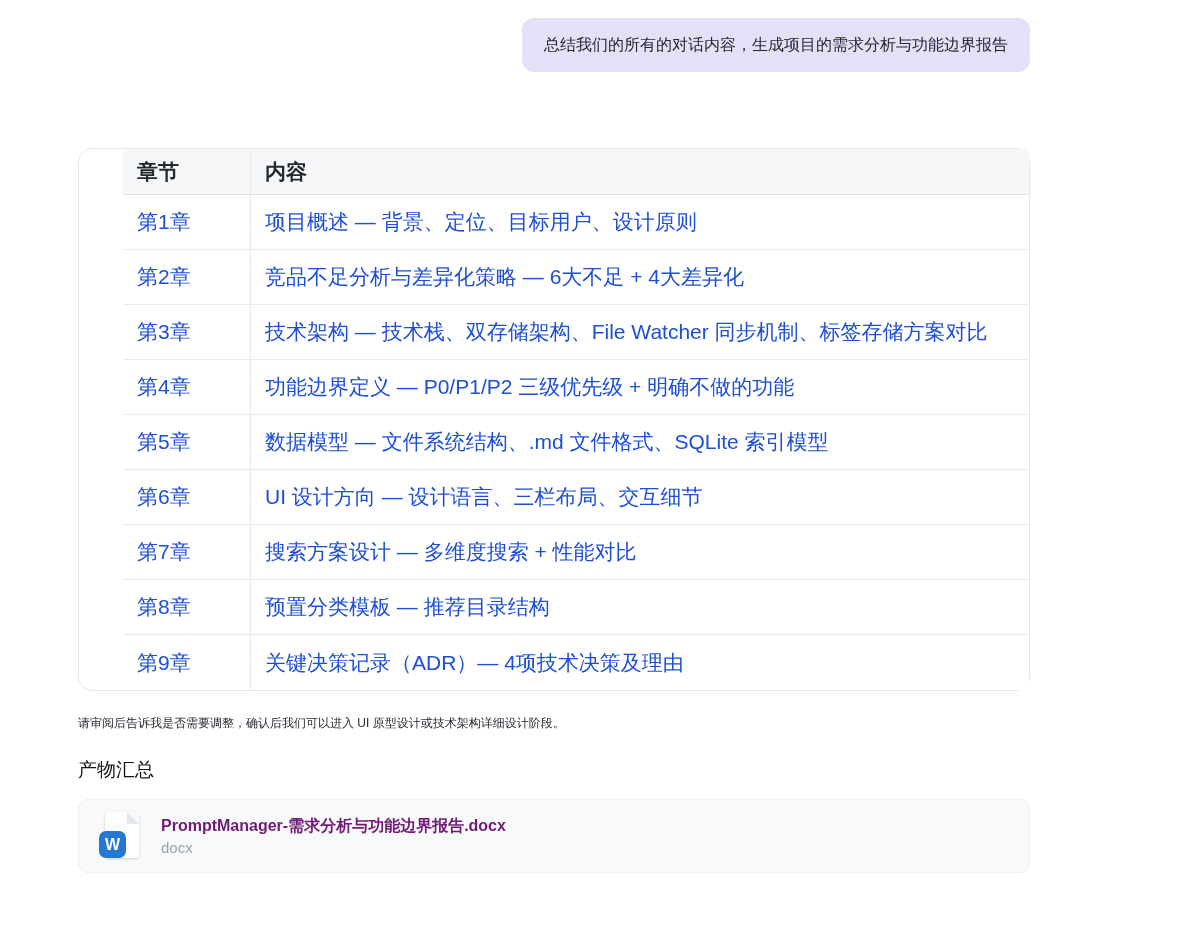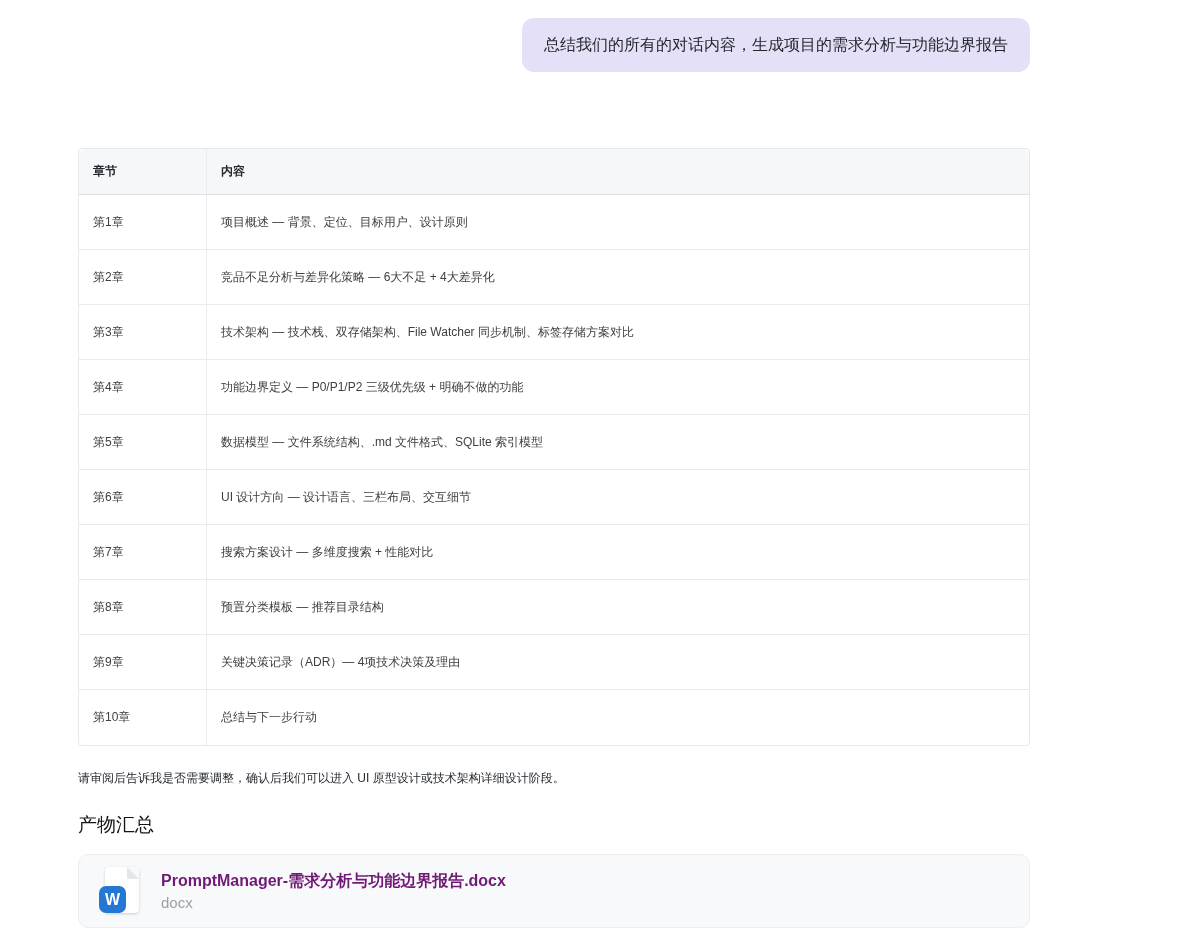--- a/index.html
+++ b/index.html
@@ -28,39 +28,40 @@
     color: #24292f;
   }
   
   table.chapters {
     margin-top: 76px;
     width: 100%;
     border-collapse: separate;
     border-spacing: 0;
     table-layout: fixed;
     border: 1px solid #e6e8eb;
-    border-radius: 4px;
-    font-size: 12px;
+    border-radius: 14px;
+    font-size: 21px;
+    padding-left: 44px;
   }
   table.chapters col.c1 { width: 128px; }
   table.chapters th {
     background: #f6f7f9;
     text-align: left;
     font-weight: bold;
     color: #24292f;
     height: 46px;
     padding: 0 14px;
     border-bottom: 1px solid #dde0e4;
   }
   table.chapters th:first-child { border-top-left-radius: 7px; border-right: 1px solid #e9ebee; }
   table.chapters th:last-child { border-top-right-radius: 7px; }
   table.chapters td {
     height: 55px;
     padding: 0 14px;
-    color: #404040;
+    color: #1d4ed8;
     border-bottom: 1px solid #e9ebee;
     background: #ffffff;
   }
   table.chapters td:first-child { border-right: 1px solid #e9ebee; }
   table.chapters tr:last-child td { border-bottom: none; }
   table.chapters tr:last-child td:first-child { border-bottom-left-radius: 7px; }
   table.chapters tr:last-child td:last-child { border-bottom-right-radius: 7px; }
   
   .note {
     margin-top: 20px;
@@ -192,24 +193,20 @@
         <td>第7章</td>
         <td>搜索方案设计 — 多维度搜索 + 性能对比</td>
       </tr>
       <tr>
         <td>第8章</td>
         <td>预置分类模板 — 推荐目录结构</td>
       </tr>
       <tr>
         <td>第9章</td>
         <td>关键决策记录（ADR）— 4项技术决策及理由</td>
-      </tr>
-      <tr>
-        <td>第10章</td>
-        <td>总结与下一步行动</td>
       </tr>
     </tbody>
   </table>
 
   <p class="note">请审阅后告诉我是否需要调整，确认后我们可以进入 UI 原型设计或技术架构详细设计阶段。</p>
 
   <h2 class="deliverables-heading">产物汇总</h2>
 
   <div class="file-card">
     <div class="file-icon">

